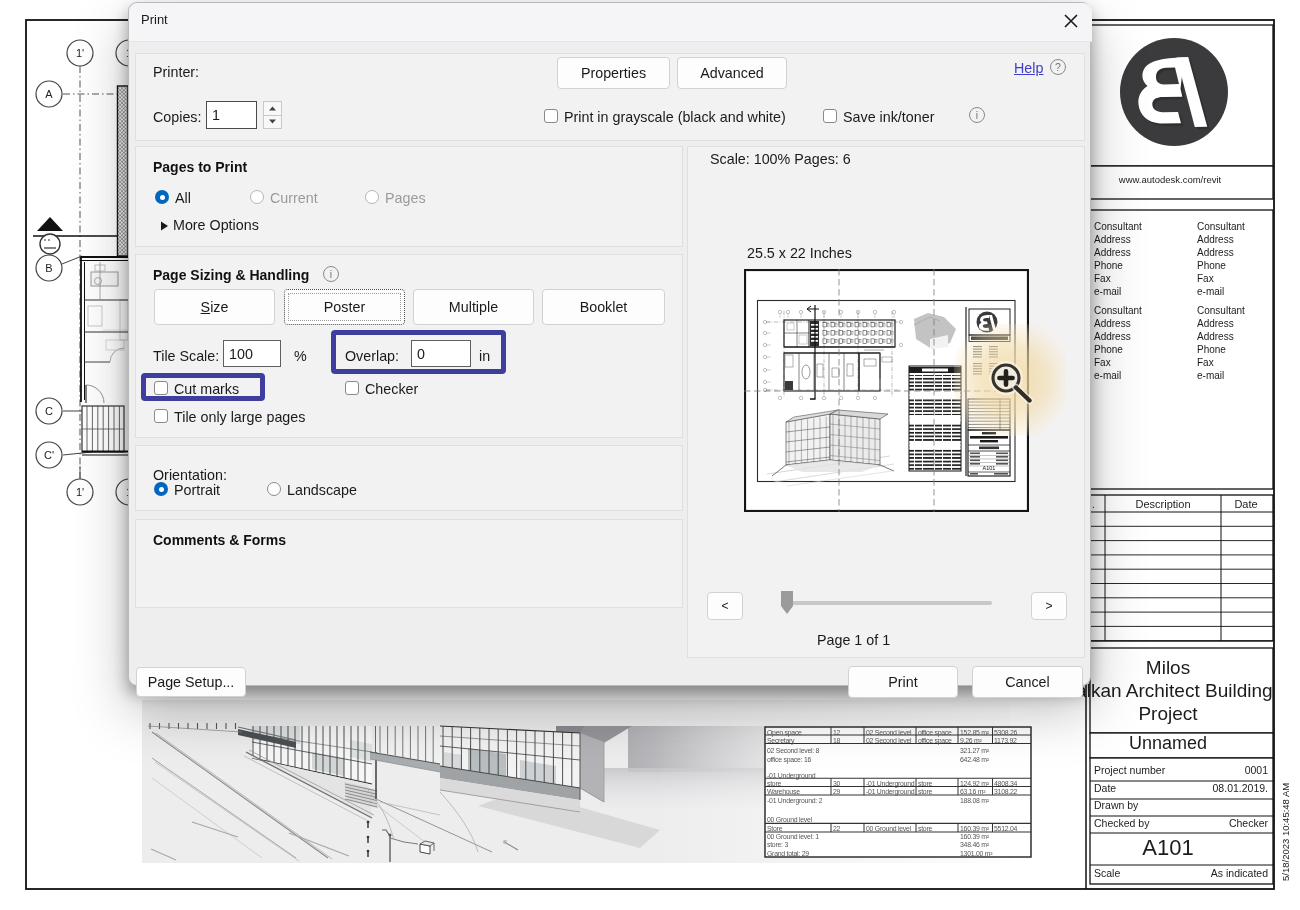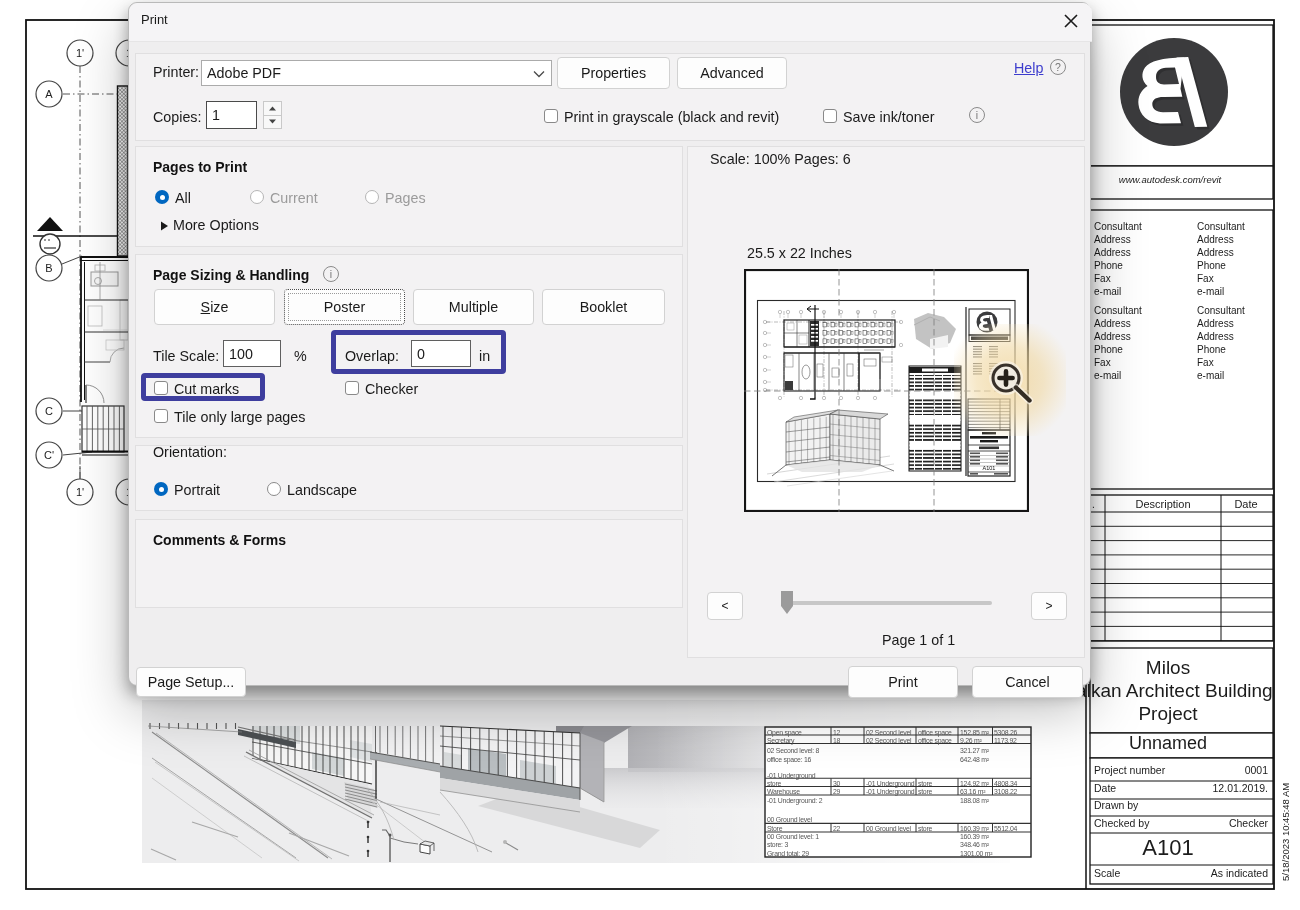--- a/index.html
+++ b/index.html
@@ -294,21 +294,21 @@
 <line x1="916" y1="778.3" x2="916" y2="795" stroke="#333" stroke-width="1"></line>
 <line x1="958" y1="778.3" x2="958" y2="795" stroke="#333" stroke-width="1"></line>
 <line x1="992.5" y1="778.3" x2="992.5" y2="795" stroke="#333" stroke-width="1"></line>
 <line x1="831" y1="823.4" x2="831" y2="832" stroke="#333" stroke-width="1"></line>
 <line x1="864" y1="823.4" x2="864" y2="832" stroke="#333" stroke-width="1"></line>
 <line x1="916" y1="823.4" x2="916" y2="832" stroke="#333" stroke-width="1"></line>
 <line x1="958" y1="823.4" x2="958" y2="832" stroke="#333" stroke-width="1"></line>
 <line x1="992.5" y1="823.4" x2="992.5" y2="832" stroke="#333" stroke-width="1"></line>
     </svg>
 <div class="abs" style="z-index:3">
-      <div class="tb" style="left:1170px;top:174px;font-size:9.5px;color:#1c1c1c;transform:translateX(-50%);font-style:italic;">www.autodesk.com/revit</div>
+      <div class="tb" style="left:1170px;top:174px;font-size:9.5px;color:#1c1c1c;transform:translateX(-50%);">www.autodesk.com/revit</div>
 <div class="tb" style="left:1094px;top:221px;font-size:10px;color:#1c1c1c;">Consultant</div>
 <div class="tb" style="left:1094px;top:234px;font-size:10px;color:#1c1c1c;">Address</div>
 <div class="tb" style="left:1094px;top:247px;font-size:10px;color:#1c1c1c;">Address</div>
 <div class="tb" style="left:1094px;top:260px;font-size:10px;color:#1c1c1c;">Phone</div>
 <div class="tb" style="left:1094px;top:273px;font-size:10px;color:#1c1c1c;">Fax</div>
 <div class="tb" style="left:1094px;top:286px;font-size:10px;color:#1c1c1c;">e-mail</div>
 <div class="tb" style="left:1197px;top:221px;font-size:10px;color:#1c1c1c;">Consultant</div>
 <div class="tb" style="left:1197px;top:234px;font-size:10px;color:#1c1c1c;">Address</div>
 <div class="tb" style="left:1197px;top:247px;font-size:10px;color:#1c1c1c;">Address</div>
 <div class="tb" style="left:1197px;top:260px;font-size:10px;color:#1c1c1c;">Phone</div>
@@ -329,21 +329,21 @@
 <div class="tb" style="left:1092px;top:499px;font-size:10px;color:#1c1c1c;">.</div>
 <div class="tb" style="left:1163px;top:498px;font-size:11px;color:#1c1c1c;transform:translateX(-50%);">Description</div>
 <div class="tb" style="left:1246px;top:498px;font-size:11px;color:#1c1c1c;transform:translateX(-50%);">Date</div>
 <div class="tb" style="left:1168px;top:657px;font-size:19px;color:#1c1c1c;transform:translateX(-50%);">Milos</div>
 <div class="tb" style="left:1168px;top:680px;font-size:19px;color:#1c1c1c;transform:translateX(-50%);">Balkan Architect Building</div>
 <div class="tb" style="left:1168px;top:703px;font-size:19px;color:#1c1c1c;transform:translateX(-50%);">Project</div>
 <div class="tb" style="left:1168px;top:733px;font-size:18px;color:#1c1c1c;transform:translateX(-50%);">Unnamed</div>
 <div class="tb" style="left:1094px;top:764px;font-size:10.5px;color:#1c1c1c;">Project number</div>
 <div class="tb" style="left:1268px;top:764px;font-size:10.5px;color:#1c1c1c;transform:translateX(-100%);">0001</div>
 <div class="tb" style="left:1094px;top:782px;font-size:10.5px;color:#1c1c1c;">Date</div>
-<div class="tb" style="left:1268px;top:782px;font-size:10.5px;color:#1c1c1c;transform:translateX(-100%);">12.01.2019.</div>
+<div class="tb" style="left:1268px;top:782px;font-size:10.5px;color:#1c1c1c;transform:translateX(-100%);">08.01.2019.</div>
 <div class="tb" style="left:1094px;top:799px;font-size:10.5px;color:#1c1c1c;">Drawn by</div>
 <div class="tb" style="left:1340px;top:799px;font-size:10.5px;color:#1c1c1c;transform:translateX(-100%);">Author</div>
 <div class="tb" style="left:1094px;top:817px;font-size:10.5px;color:#1c1c1c;">Checked by</div>
 <div class="tb" style="left:1268px;top:817px;font-size:10.5px;color:#1c1c1c;transform:translateX(-100%);">Checker</div>
 <div class="tb" style="left:1168px;top:835px;font-size:22px;color:#1c1c1c;transform:translateX(-50%);">A101</div>
 <div class="tb" style="left:1094px;top:867px;font-size:10.5px;color:#1c1c1c;">Scale</div>
 <div class="tb" style="left:1268px;top:867px;font-size:10.5px;color:#1c1c1c;transform:translateX(-100%);">As indicated</div>
     </div>
 <div class="abs" style="z-index:3">
       <div class="sch" style="left:767px;top:728.5px;">Open space</div>
@@ -393,37 +393,34 @@
     </div>
 <div id="dlg">
 <div class="abs" style="left:0;top:0;width:963px;height:38px;background:#f5f4f6;border-radius:9px 9px 0 0"></div>
 <div class="ttl">Print</div>
 <svg class="abs" style="left:929px;top:5px" width="26" height="26" viewBox="0 0 26 26">
         <path d="M7,7 L19,19 M19,7 L7,19" stroke="#1a1a1a" stroke-width="1.6" fill="none"></path>
       </svg>
 <div class="abs" style="left:0;top:38px;width:963px;height:1px;background:#e6e5e6"></div>
 <div class="gb" style="left:6px;top:50px;width:950px;height:88px"></div>
 <div class="lbl" style="left:24px;top:61px">Printer:</div>
-<div class="tin" style="left:72px;top:57px;width:351px;height:26px;border-color:#ababab">Adobe PDF<svg class="abs" style="left:330px;top:7px" width="14" height="12" viewBox="0 0 14 12">
-          <path d="M2,3.5 L7,8.5 L12,3.5" stroke="#4a4a4a" stroke-width="1.3" fill="none"></path>
-        </svg></div>
 <div class="btn" style="left:428px;top:54px;width:113px;height:32px">Properties</div>
 <div class="btn" style="left:548px;top:54px;width:110px;height:32px">Advanced</div>
 <div class="lbl" style="left:885px;top:57px;color:#3c3ccd;text-decoration:underline">Help</div>
 <div class="icirc" style="left:921px;top:56px;border-color:#8a8a8a">?</div>
 <div class="lbl" style="left:24px;top:106px">Copies:</div>
 <div class="tin" style="left:77px;top:98px;width:51px;height:28px;border:1.6px solid #4a4a4a">1</div>
 <div class="abs" style="left:134px;top:98px;width:19px;height:28px;border:1px solid #c9c9c9;background:#f8f8f8"></div>
 <div class="abs" style="left:134px;top:111.5px;width:19px;height:1px;background:#c9c9c9"></div>
 <svg class="abs" style="left:134px;top:98px" width="19" height="28" viewBox="0 0 19 28">
         <path d="M6,9.5 L9.5,5.5 L13,9.5 Z" fill="#444"></path>
         <path d="M6,18.5 L9.5,22.5 L13,18.5 Z" fill="#444"></path>
       </svg>
 <div class="cb" style="left:415px;top:106px"></div>
-      <div class="lbl" style="left:435px;top:106px">Print in grayscale (black and revit)</div>
+      <div class="lbl" style="left:435px;top:106px">Print in grayscale (black and white)</div>
 <div class="cb" style="left:694px;top:106px"></div>
       <div class="lbl" style="left:714px;top:106px">Save ink/toner</div>
 <div class="icirc" style="left:840px;top:104px">i</div>
 <div class="gb" style="left:6px;top:143px;width:548px;height:101px"></div>
 <div class="blbl" style="left:24px;top:156px">Pages to Print</div>
 <div class="rsel" style="left:26px;top:187px"></div>
 <div class="lbl" style="left:46px;top:187px">All</div>
 <div class="rad" style="left:121px;top:187px;border-color:#b5b5b5"></div>
 <div class="glbl" style="left:141px;top:187px">Current</div>
 <div class="rad" style="left:236px;top:187px;border-color:#b5b5b5"></div>
@@ -447,21 +444,21 @@
 <div class="tin" style="left:282px;top:337px;width:60px;height:27px;border:1.4px solid #5f5f5f">0</div>
 <div class="lbl" style="left:350px;top:345px">in</div>
 <div class="ann" style="left:12px;top:370px;width:124px;height:28px"></div>
 <div class="cb" style="left:25px;top:378px"></div>
       <div class="lbl" style="left:45px;top:378px">Cut marks</div>
 <div class="cb" style="left:216px;top:378px"></div>
       <div class="lbl" style="left:236px;top:378px">Checker</div>
 <div class="cb" style="left:25px;top:406px"></div>
       <div class="lbl" style="left:45px;top:406px">Tile only large pages</div>
 <div class="gb" style="left:6px;top:442px;width:548px;height:66px"></div>
-<div class="lbl" style="left:24px;top:441px">Orientation:</div>
+<div class="lbl" style="left:24px;top:464px">Orientation:</div>
 <div class="rsel" style="left:25px;top:479px"></div>
 <div class="lbl" style="left:45px;top:479px">Portrait</div>
 <div class="rad" style="left:138px;top:479px"></div>
 <div class="lbl" style="left:158px;top:479px">Landscape</div>
 <div class="gb" style="left:6px;top:516px;width:548px;height:89px"></div>
 <div class="blbl" style="left:24px;top:529px">Comments &amp; Forms</div>
 <div class="gb" style="left:558px;top:143px;width:398px;height:512px"></div>
 <div class="lbl" style="left:581px;top:148px">Scale: 100% Pages: 6</div>
 <div class="lbl" style="left:618px;top:242px">25.5 x 22 Inches</div>
 <svg class="abs" style="left:615px;top:266px" width="285" height="243" viewBox="0 0 285 243">
@@ -718,21 +715,21 @@
 <line x1="95" y1="0" x2="95" y2="243" stroke="#7a7a7a" stroke-width="0.8" stroke-dasharray="6.5 3.5"></line>
 <line x1="190" y1="0" x2="190" y2="243" stroke="#7a7a7a" stroke-width="0.8" stroke-dasharray="6.5 3.5"></line>
 <line x1="0" y1="122" x2="285" y2="122" stroke="#7a7a7a" stroke-width="0.8" stroke-dasharray="6.5 3.5"></line>
 </svg>
 <div class="btn" style="left:578px;top:589px;width:36px;height:28px;font-size:12px">&lt;</div>
 <div class="btn" style="left:902px;top:589px;width:36px;height:28px;font-size:12px">&gt;</div>
 <div class="abs" style="left:654px;top:598px;width:209px;height:3.5px;background:#c7c7c7;border-radius:2px"></div>
 <svg class="abs" style="left:650px;top:587px" width="16" height="26" viewBox="0 0 16 26">
         <path d="M2,1 L14,1 L14,16 L8,24 L2,16 Z" fill="#9b9b9b"></path>
       </svg>
-<div class="lbl" style="left:753px;top:629px">Page 1 of 1</div>
+<div class="lbl" style="left:688px;top:629px">Page 1 of 1</div>
 <div class="btn" style="left:7px;top:664px;width:110px;height:30px">Page Setup...</div>
 <div class="btn" style="left:719px;top:663px;width:110px;height:32px">Print</div>
 <div class="btn" style="left:843px;top:663px;width:111px;height:32px">Cancel</div>
 </div>
 <div class="abs" style="left:954px;top:324px;width:112px;height:112px;z-index:40;background:radial-gradient(circle, rgba(240,213,156,0.82) 0%, rgba(241,218,167,0.62) 42%, rgba(244,226,186,0.30) 66%, rgba(246,230,196,0) 80%);"></div>
 <svg class="abs" style="left:975px;top:348px;z-index:41" width="70" height="70" viewBox="0 0 70 70">
 <circle cx="31" cy="30" r="15.2" fill="none" stroke="rgba(250,246,238,0.65)" stroke-width="3.4"></circle>
 <circle cx="31" cy="30" r="13" fill="rgba(240,236,229,0.9)" stroke="#38312a" stroke-width="3.1"></circle>
 <path d="M31,23.4 L31,36.6 M24.4,30 L37.6,30" stroke="#241f18" stroke-width="4.6" stroke-linecap="round"></path>
 <path d="M41,39.5 L54.5,52.5" stroke="rgba(250,246,238,0.65)" stroke-width="7.4" stroke-linecap="round"></path>

